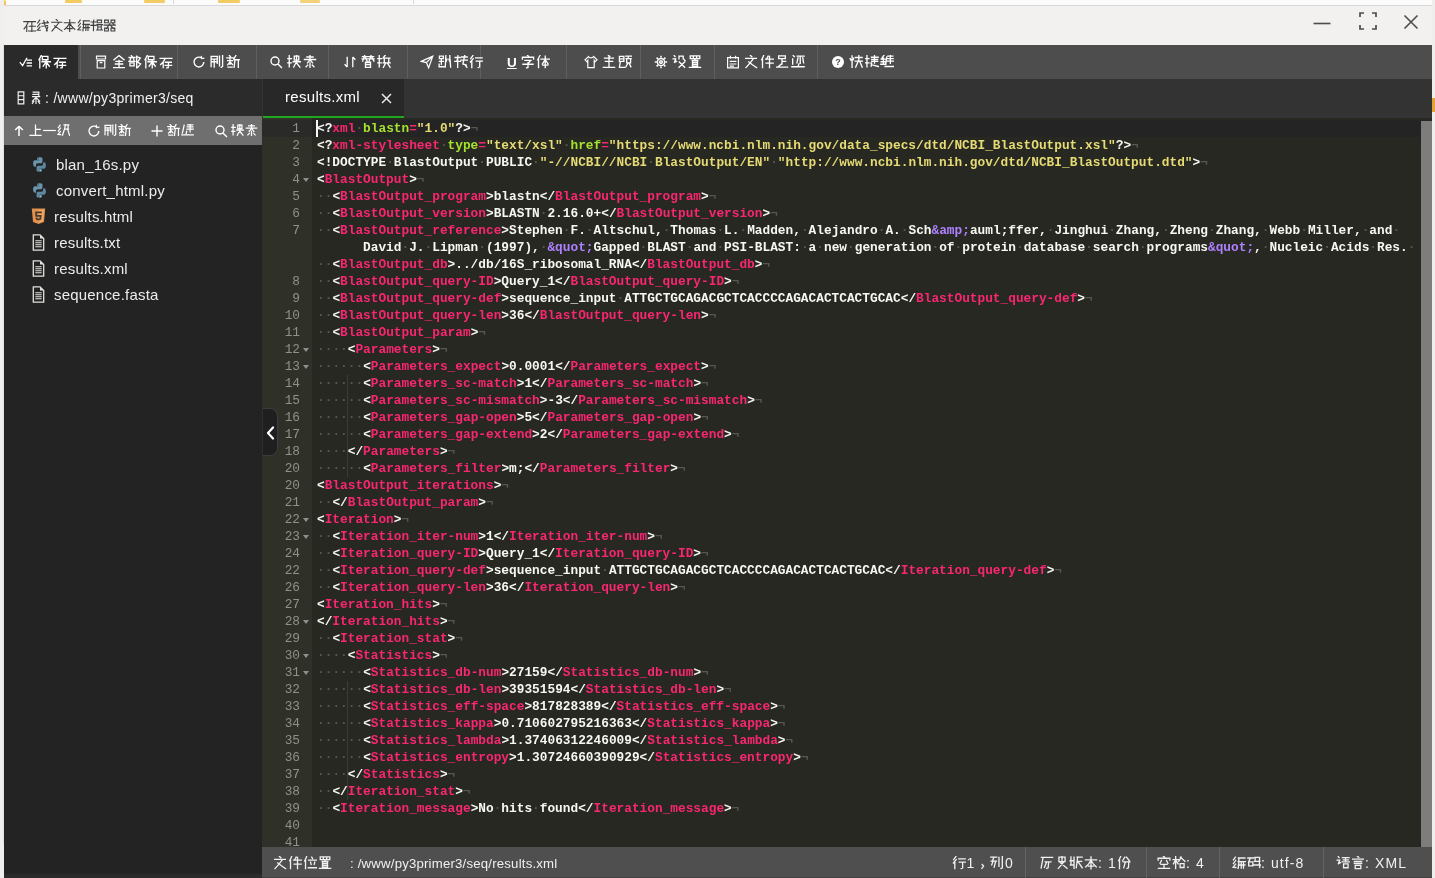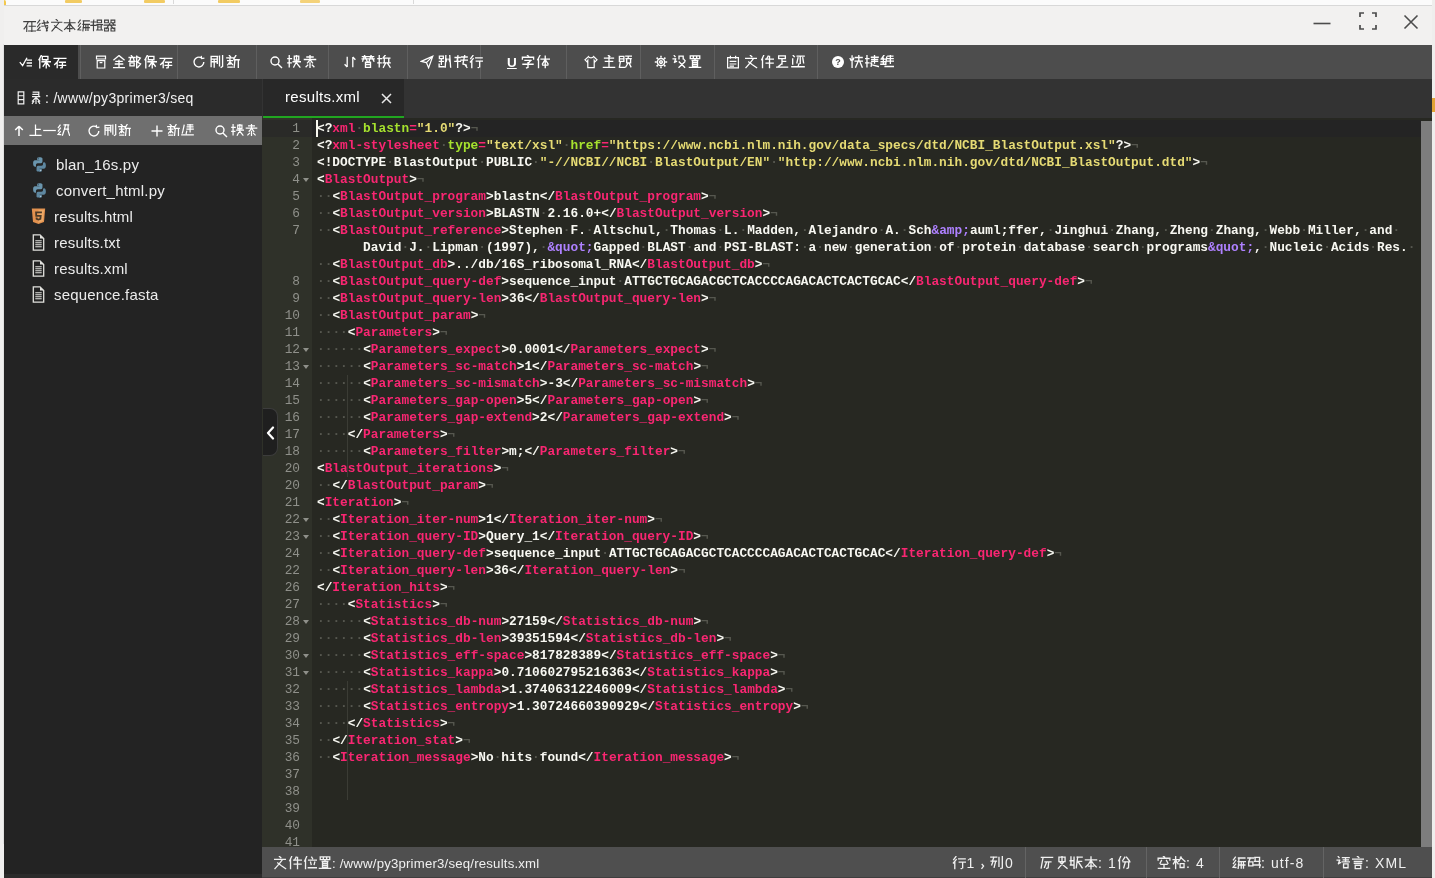--- a/index.html
+++ b/index.html
@@ -456,57 +456,60 @@
     <div id="code">
         <div class="cr"><span class="w">&lt;?</span><span class="p">xml</span><span class="w"><i class="d">·</i></span><span class="g">blastn</span><span class="p">=</span><span class="y">"1.0"</span><span class="w">?&gt;</span><i class="d">¬</i></div>
         <div class="cr"><span class="w">&lt;?</span><span class="p">xml-stylesheet</span><span class="w"><i class="d">·</i></span><span class="g">type</span><span class="p">=</span><span class="y">"text/xsl"</span><span class="w"><i class="d">·</i></span><span class="g">href</span><span class="p">=</span><span class="y">"https://www.ncbi.nlm.nih.gov/data_specs/dtd/NCBI_BlastOutput.xsl"</span><span class="w">?&gt;</span><i class="d">¬</i></div>
         <div class="cr"><span class="w">&lt;!DOCTYPE<i class="d">·</i>BlastOutput<i class="d">·</i>PUBLIC<i class="d">·</i></span><span class="y">"-//NCBI//NCBI<i class="d">·</i>BlastOutput/EN"</span><span class="w"><i class="d">·</i></span><span class="y">"http://www.ncbi.nlm.nih.gov/dtd/NCBI_BlastOutput.dtd"</span><span class="w">&gt;</span><i class="d">¬</i></div>
         <div class="cr"><span class="w"></span><span class="w">&lt;</span><span class="p">BlastOutput</span><span class="w">&gt;</span><i class="d">¬</i></div>
         <div class="cr"><span class="w"><i class="d">·</i><i class="d">·</i></span><span class="w">&lt;</span><span class="p">BlastOutput_program</span><span class="w">&gt;</span><span class="w">blastn</span><span class="w">&lt;/</span><span class="p">BlastOutput_program</span><span class="w">&gt;</span><i class="d">¬</i></div>
         <div class="cr"><span class="w"><i class="d">·</i><i class="d">·</i></span><span class="w">&lt;</span><span class="p">BlastOutput_version</span><span class="w">&gt;</span><span class="w">BLASTN<i class="d">·</i>2.16.0+</span><span class="w">&lt;/</span><span class="p">BlastOutput_version</span><span class="w">&gt;</span><i class="d">¬</i></div>
         <div class="cr"><span class="w"><i class="d">·</i><i class="d">·</i></span><span class="w">&lt;</span><span class="p">BlastOutput_reference</span><span class="w">&gt;</span><span class="w">Stephen<i class="d">·</i>F.<i class="d">·</i>Altschul,<i class="d">·</i>Thomas<i class="d">·</i>L.<i class="d">·</i>Madden,<i class="d">·</i>Alejandro<i class="d">·</i>A.<i class="d">·</i>Sch</span><span class="u">&amp;amp;</span><span class="w">auml;ffer,<i class="d">·</i>Jinghui<i class="d">·</i>Zhang,<i class="d">·</i>Zheng<i class="d">·</i>Zhang,<i class="d">·</i>Webb<i class="d">·</i>Miller,<i class="d">·</i>and<i class="d">·</i></span></div>
         <div class="cr"><span>&nbsp;&nbsp;&nbsp;&nbsp;&nbsp;&nbsp;</span><span class="w">David<i class="d">·</i>J.<i class="d">·</i>Lipman<i class="d">·</i>(1997),<i class="d">·</i></span><span class="u">&amp;quot;</span><span class="w">Gapped<i class="d">·</i>BLAST<i class="d">·</i>and<i class="d">·</i>PSI-BLAST:<i class="d">·</i>a<i class="d">·</i>new<i class="d">·</i>generation<i class="d">·</i>of<i class="d">·</i>protein<i class="d">·</i>database<i class="d">·</i>search<i class="d">·</i>programs</span><span class="u">&amp;quot;</span><span class="w">,<i class="d">·</i>Nucleic<i class="d">·</i>Acids<i class="d">·</i>Res.<i class="d">·</i></span></div>
         <div class="cr"><span class="w"><i class="d">·</i><i class="d">·</i></span><span class="w">&lt;</span><span class="p">BlastOutput_db</span><span class="w">&gt;</span><span class="w">../db/16S_ribosomal_RNA</span><span class="w">&lt;/</span><span class="p">BlastOutput_db</span><span class="w">&gt;</span><i class="d">¬</i></div>
+        <div class="cr"><span class="w"><i class="d">·</i><i class="d">·</i></span><span class="w">&lt;</span><span class="p">BlastOutput_query-ID</span><span class="w">&gt;</span><span class="w">Query_1</span><span class="w">&lt;/</span><span class="p">BlastOutput_query-ID</span><span class="w">&gt;</span><i class="d">¬</i></div>
         <div class="cr"><span class="w"><i class="d">·</i><i class="d">·</i></span><span class="w">&lt;</span><span class="p">BlastOutput_query-def</span><span class="w">&gt;</span><span class="w">sequence_input<i class="d">·</i>ATTGCTGCAGACGCTCACCCCAGACACTCACTGCAC</span><span class="w">&lt;/</span><span class="p">BlastOutput_query-def</span><span class="w">&gt;</span><i class="d">¬</i></div>
         <div class="cr"><span class="w"><i class="d">·</i><i class="d">·</i></span><span class="w">&lt;</span><span class="p">BlastOutput_query-len</span><span class="w">&gt;</span><span class="w">36</span><span class="w">&lt;/</span><span class="p">BlastOutput_query-len</span><span class="w">&gt;</span><i class="d">¬</i></div>
         <div class="cr"><span class="w"><i class="d">·</i><i class="d">·</i></span><span class="w">&lt;</span><span class="p">BlastOutput_param</span><span class="w">&gt;</span><i class="d">¬</i></div>
         <div class="cr"><span class="w"><i class="d">·</i><i class="d">·</i><i class="d">·</i><i class="d">·</i></span><span class="w">&lt;</span><span class="p">Parameters</span><span class="w">&gt;</span><i class="d">¬</i></div>
         <div class="cr"><span class="w"><i class="d">·</i><i class="d">·</i><i class="d">·</i><i class="d">·</i><i class="d">·</i><i class="d">·</i></span><span class="w">&lt;</span><span class="p">Parameters_expect</span><span class="w">&gt;</span><span class="w">0.0001</span><span class="w">&lt;/</span><span class="p">Parameters_expect</span><span class="w">&gt;</span><i class="d">¬</i></div>
         <div class="cr"><span class="w"><i class="d">·</i><i class="d">·</i><i class="d">·</i><i class="d">·</i><i class="d">·</i><i class="d">·</i></span><span class="w">&lt;</span><span class="p">Parameters_sc-match</span><span class="w">&gt;</span><span class="w">1</span><span class="w">&lt;/</span><span class="p">Parameters_sc-match</span><span class="w">&gt;</span><i class="d">¬</i></div>
         <div class="cr"><span class="w"><i class="d">·</i><i class="d">·</i><i class="d">·</i><i class="d">·</i><i class="d">·</i><i class="d">·</i></span><span class="w">&lt;</span><span class="p">Parameters_sc-mismatch</span><span class="w">&gt;</span><span class="w">-3</span><span class="w">&lt;/</span><span class="p">Parameters_sc-mismatch</span><span class="w">&gt;</span><i class="d">¬</i></div>
         <div class="cr"><span class="w"><i class="d">·</i><i class="d">·</i><i class="d">·</i><i class="d">·</i><i class="d">·</i><i class="d">·</i></span><span class="w">&lt;</span><span class="p">Parameters_gap-open</span><span class="w">&gt;</span><span class="w">5</span><span class="w">&lt;/</span><span class="p">Parameters_gap-open</span><span class="w">&gt;</span><i class="d">¬</i></div>
         <div class="cr"><span class="w"><i class="d">·</i><i class="d">·</i><i class="d">·</i><i class="d">·</i><i class="d">·</i><i class="d">·</i></span><span class="w">&lt;</span><span class="p">Parameters_gap-extend</span><span class="w">&gt;</span><span class="w">2</span><span class="w">&lt;/</span><span class="p">Parameters_gap-extend</span><span class="w">&gt;</span><i class="d">¬</i></div>
         <div class="cr"><span class="w"><i class="d">·</i><i class="d">·</i><i class="d">·</i><i class="d">·</i></span><span class="w">&lt;/</span><span class="p">Parameters</span><span class="w">&gt;</span><i class="d">¬</i></div>
         <div class="cr"><span class="w"><i class="d">·</i><i class="d">·</i><i class="d">·</i><i class="d">·</i><i class="d">·</i><i class="d">·</i></span><span class="w">&lt;</span><span class="p">Parameters_filter</span><span class="w">&gt;</span><span class="w">m;</span><span class="w">&lt;/</span><span class="p">Parameters_filter</span><span class="w">&gt;</span><i class="d">¬</i></div>
         <div class="cr"><span class="w"></span><span class="w">&lt;</span><span class="p">BlastOutput_iterations</span><span class="w">&gt;</span><i class="d">¬</i></div>
         <div class="cr"><span class="w"><i class="d">·</i><i class="d">·</i></span><span class="w">&lt;/</span><span class="p">BlastOutput_param</span><span class="w">&gt;</span><i class="d">¬</i></div>
         <div class="cr"><span class="w"></span><span class="w">&lt;</span><span class="p">Iteration</span><span class="w">&gt;</span><i class="d">¬</i></div>
         <div class="cr"><span class="w"><i class="d">·</i><i class="d">·</i></span><span class="w">&lt;</span><span class="p">Iteration_iter-num</span><span class="w">&gt;</span><span class="w">1</span><span class="w">&lt;/</span><span class="p">Iteration_iter-num</span><span class="w">&gt;</span><i class="d">¬</i></div>
         <div class="cr"><span class="w"><i class="d">·</i><i class="d">·</i></span><span class="w">&lt;</span><span class="p">Iteration_query-ID</span><span class="w">&gt;</span><span class="w">Query_1</span><span class="w">&lt;/</span><span class="p">Iteration_query-ID</span><span class="w">&gt;</span><i class="d">¬</i></div>
         <div class="cr"><span class="w"><i class="d">·</i><i class="d">·</i></span><span class="w">&lt;</span><span class="p">Iteration_query-def</span><span class="w">&gt;</span><span class="w">sequence_input<i class="d">·</i>ATTGCTGCAGACGCTCACCCCAGACACTCACTGCAC</span><span class="w">&lt;/</span><span class="p">Iteration_query-def</span><span class="w">&gt;</span><i class="d">¬</i></div>
         <div class="cr"><span class="w"><i class="d">·</i><i class="d">·</i></span><span class="w">&lt;</span><span class="p">Iteration_query-len</span><span class="w">&gt;</span><span class="w">36</span><span class="w">&lt;/</span><span class="p">Iteration_query-len</span><span class="w">&gt;</span><i class="d">¬</i></div>
+        <div class="cr"><span class="w"></span><span class="w">&lt;</span><span class="p">Iteration_hits</span><span class="w">&gt;</span><i class="d">¬</i></div>
         <div class="cr"><span class="w"></span><span class="w">&lt;/</span><span class="p">Iteration_hits</span><span class="w">&gt;</span><i class="d">¬</i></div>
+        <div class="cr"><span class="w"><i class="d">·</i><i class="d">·</i></span><span class="w">&lt;</span><span class="p">Iteration_stat</span><span class="w">&gt;</span><i class="d">¬</i></div>
         <div class="cr"><span class="w"><i class="d">·</i><i class="d">·</i><i class="d">·</i><i class="d">·</i></span><span class="w">&lt;</span><span class="p">Statistics</span><span class="w">&gt;</span><i class="d">¬</i></div>
         <div class="cr"><span class="w"><i class="d">·</i><i class="d">·</i><i class="d">·</i><i class="d">·</i><i class="d">·</i><i class="d">·</i></span><span class="w">&lt;</span><span class="p">Statistics_db-num</span><span class="w">&gt;</span><span class="w">27159</span><span class="w">&lt;/</span><span class="p">Statistics_db-num</span><span class="w">&gt;</span><i class="d">¬</i></div>
         <div class="cr"><span class="w"><i class="d">·</i><i class="d">·</i><i class="d">·</i><i class="d">·</i><i class="d">·</i><i class="d">·</i></span><span class="w">&lt;</span><span class="p">Statistics_db-len</span><span class="w">&gt;</span><span class="w">39351594</span><span class="w">&lt;/</span><span class="p">Statistics_db-len</span><span class="w">&gt;</span><i class="d">¬</i></div>
         <div class="cr"><span class="w"><i class="d">·</i><i class="d">·</i><i class="d">·</i><i class="d">·</i><i class="d">·</i><i class="d">·</i></span><span class="w">&lt;</span><span class="p">Statistics_eff-space</span><span class="w">&gt;</span><span class="w">817828389</span><span class="w">&lt;/</span><span class="p">Statistics_eff-space</span><span class="w">&gt;</span><i class="d">¬</i></div>
         <div class="cr"><span class="w"><i class="d">·</i><i class="d">·</i><i class="d">·</i><i class="d">·</i><i class="d">·</i><i class="d">·</i></span><span class="w">&lt;</span><span class="p">Statistics_kappa</span><span class="w">&gt;</span><span class="w">0.710602795216363</span><span class="w">&lt;/</span><span class="p">Statistics_kappa</span><span class="w">&gt;</span><i class="d">¬</i></div>
         <div class="cr"><span class="w"><i class="d">·</i><i class="d">·</i><i class="d">·</i><i class="d">·</i><i class="d">·</i><i class="d">·</i></span><span class="w">&lt;</span><span class="p">Statistics_lambda</span><span class="w">&gt;</span><span class="w">1.37406312246009</span><span class="w">&lt;/</span><span class="p">Statistics_lambda</span><span class="w">&gt;</span><i class="d">¬</i></div>
         <div class="cr"><span class="w"><i class="d">·</i><i class="d">·</i><i class="d">·</i><i class="d">·</i><i class="d">·</i><i class="d">·</i></span><span class="w">&lt;</span><span class="p">Statistics_entropy</span><span class="w">&gt;</span><span class="w">1.30724660390929</span><span class="w">&lt;/</span><span class="p">Statistics_entropy</span><span class="w">&gt;</span><i class="d">¬</i></div>
         <div class="cr"><span class="w"><i class="d">·</i><i class="d">·</i><i class="d">·</i><i class="d">·</i></span><span class="w">&lt;/</span><span class="p">Statistics</span><span class="w">&gt;</span><i class="d">¬</i></div>
         <div class="cr"><span class="w"><i class="d">·</i><i class="d">·</i></span><span class="w">&lt;/</span><span class="p">Iteration_stat</span><span class="w">&gt;</span><i class="d">¬</i></div>
         <div class="cr"><span class="w"><i class="d">·</i><i class="d">·</i></span><span class="w">&lt;</span><span class="p">Iteration_message</span><span class="w">&gt;</span><span class="w">No<i class="d">·</i>hits<i class="d">·</i>found</span><span class="w">&lt;/</span><span class="p">Iteration_message</span><span class="w">&gt;</span><i class="d">¬</i></div>
       </div>
     <div id="cursor"></div>
     <div class="guide" style="top:257px;height:102px;"></div>
     <div class="guide" style="top:563px;height:119px;"></div>
     <div id="vscroll"></div>
   </div>
   <div id="status">
-      <div style="position:absolute;left:11px;display:flex;gap:0">
+      <div style="position:absolute;left:11px;display:flex;gap:18px">
         <span class="cjkrun" style="gap:1px">
           <svg width="14" height="14" viewBox="0 0 100 100" style="flex:none">
             <path d="M46 3 L56 12M12 24 L88 24M66 28 L44 56 L14 90M34 50 L60 70 L90 90" stroke="#f0f0f0" stroke-width="9.5" fill="none" stroke-linecap="square"></path>
           </svg>
           <svg width="14" height="14" viewBox="0 0 100 100" style="flex:none">
             <path d="M26 4 L12 34M18 26 L18 90M58 8 L46 30M40 30 L96 30M44 58 L94 58M68 10 L68 90" stroke="#f0f0f0" stroke-width="9.5" fill="none" stroke-linecap="square"></path>
           </svg>
           <svg width="14" height="14" viewBox="0 0 100 100" style="flex:none">
             <path d="M26 4 L12 36M18 28 L18 90M62 8 L68 18M40 30 L96 30M54 44 L58 60M84 44 L80 60M38 84 L98 84" stroke="#f0f0f0" stroke-width="9.5" fill="none" stroke-linecap="square"></path>
           </svg>

